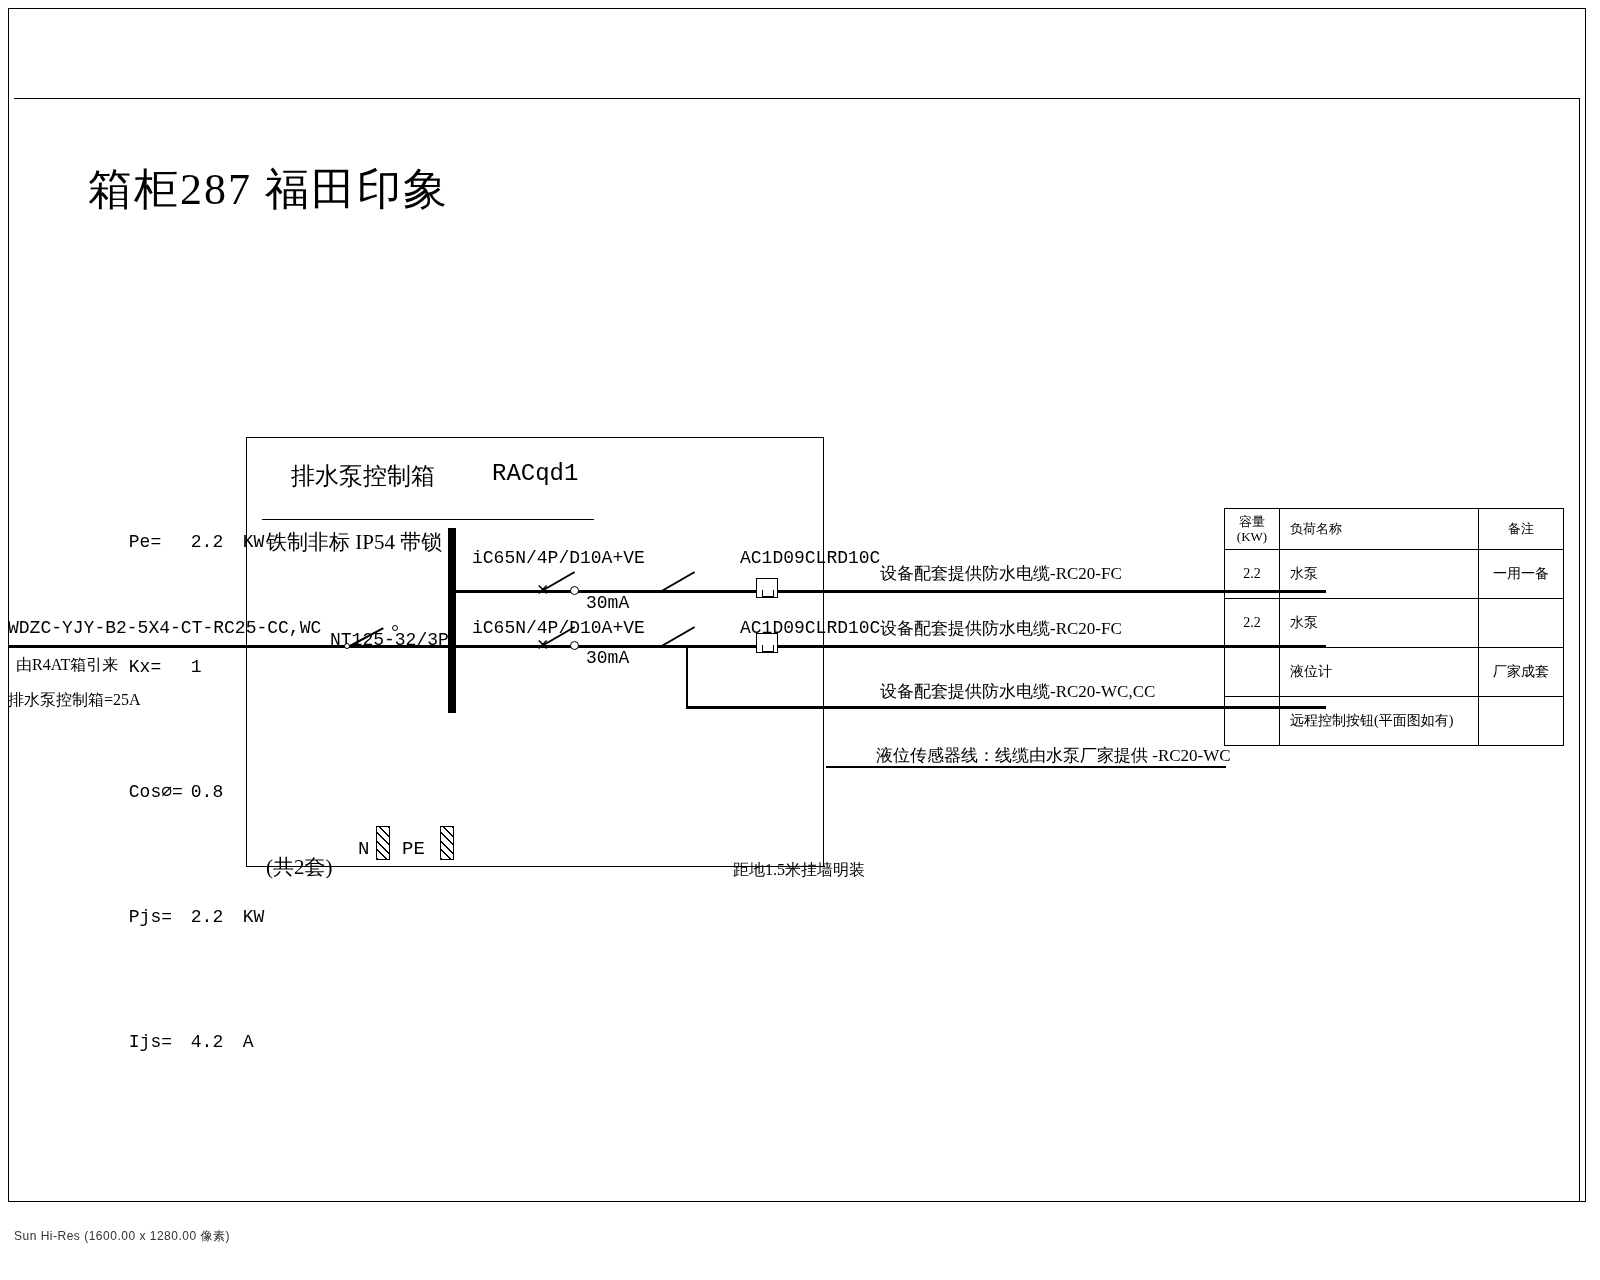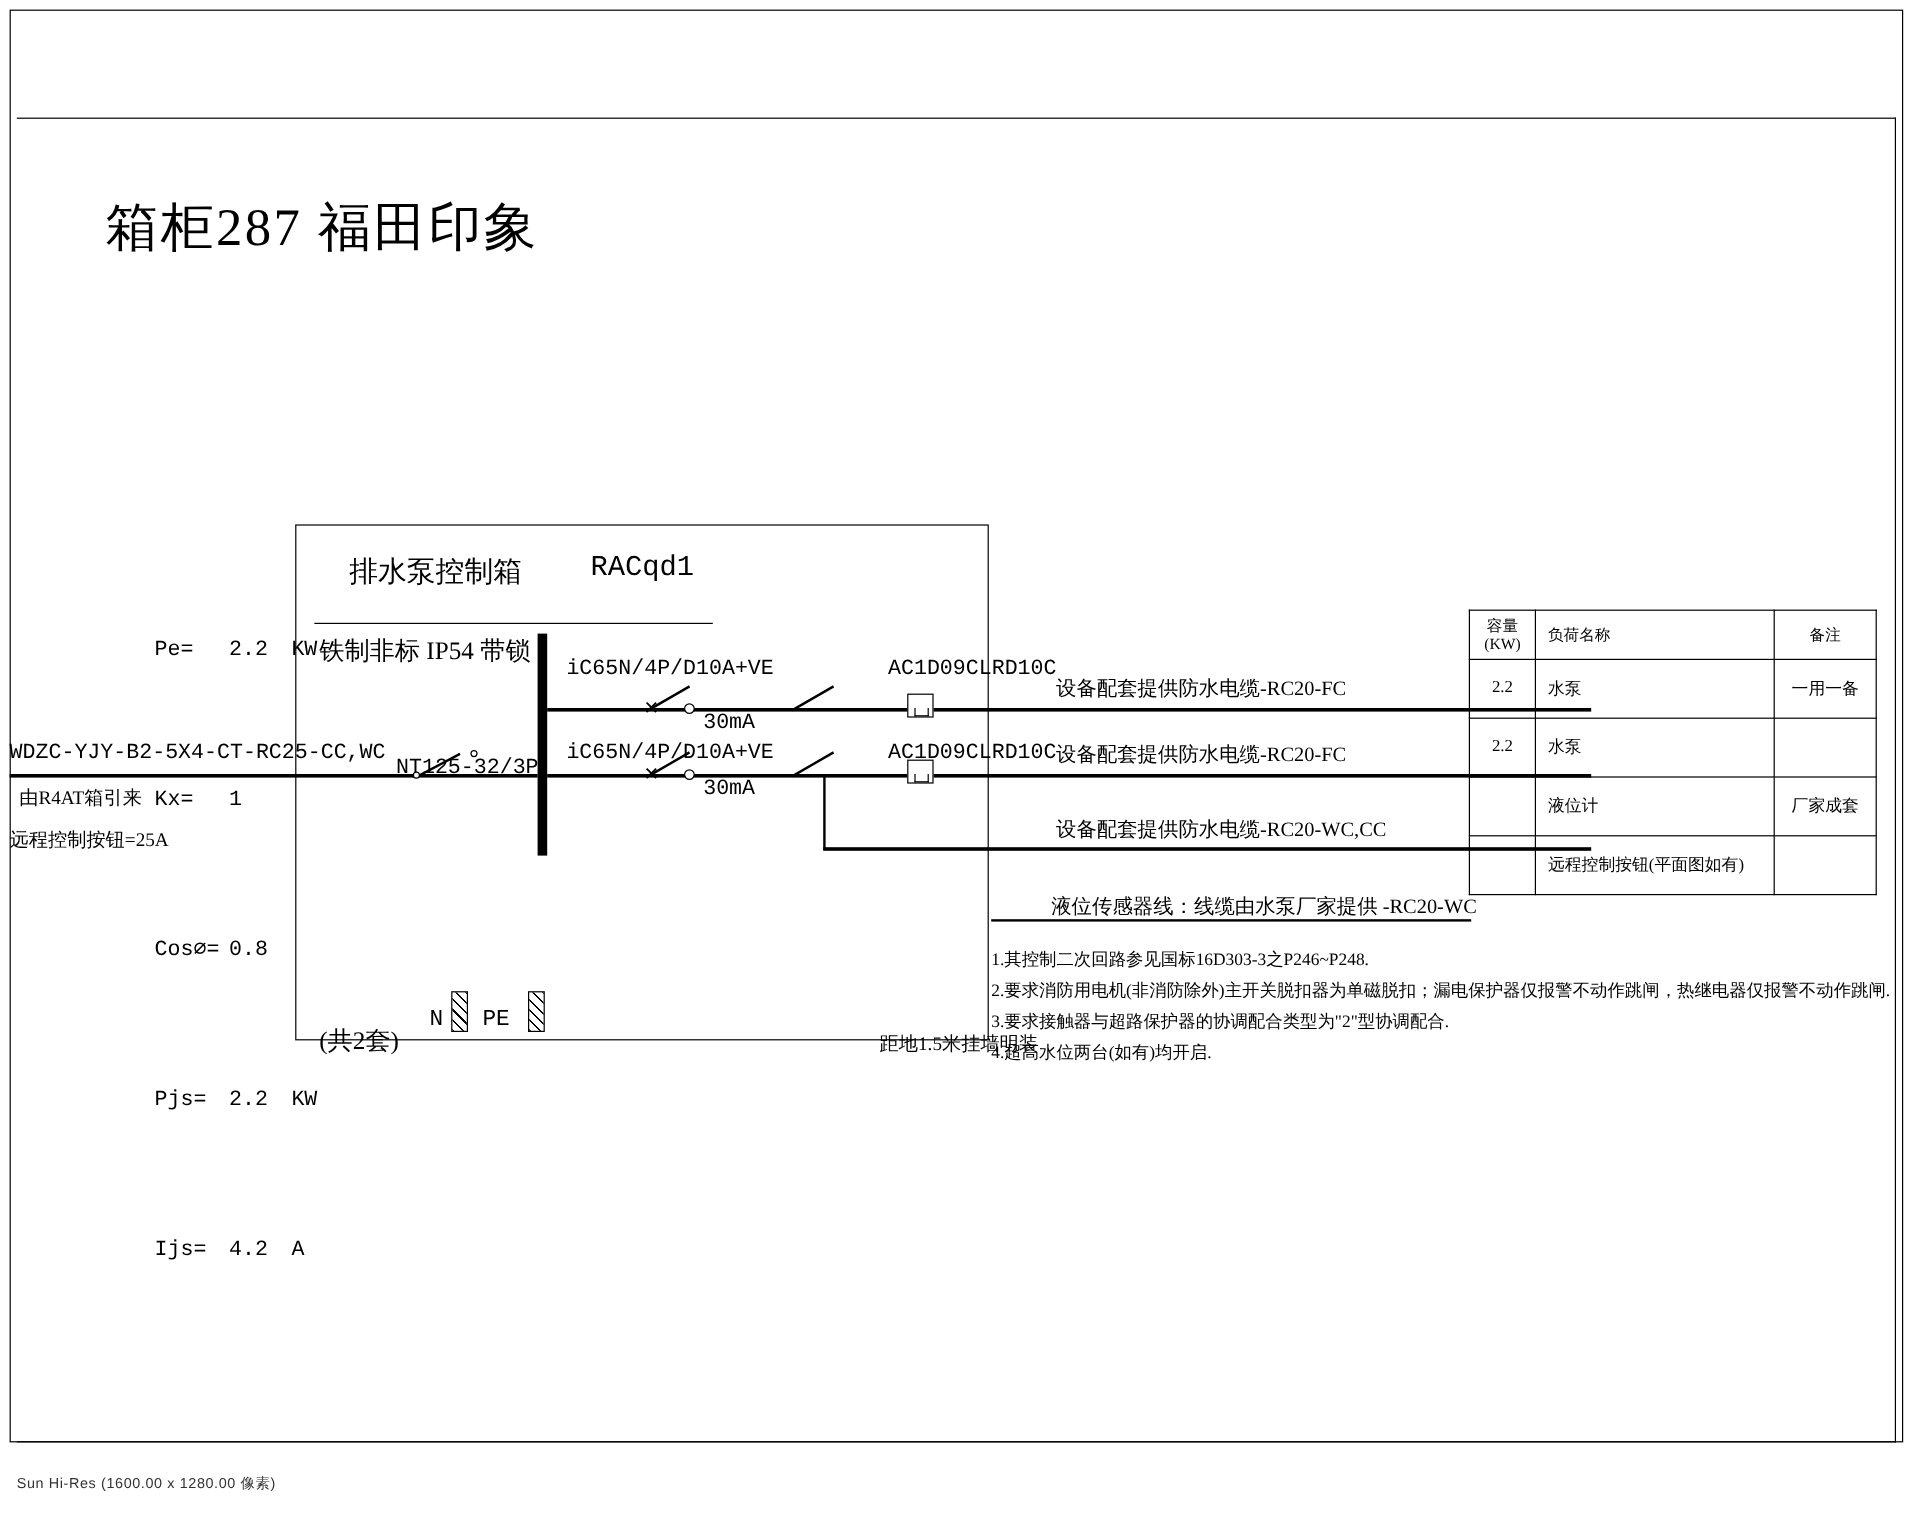--- a/index.html
+++ b/index.html
@@ -304,21 +304,21 @@
     <span class="param-row">
       <span class="lbl">Pjs=</span><span class="val">2.2</span><span class="unit">KW</span>
     </span>
     <span class="param-row">
       <span class="lbl">Ijs=</span><span class="val">4.2</span><span class="unit">A</span>
     </span>
   </div>
 
   <div class="feeder-label">WDZC-YJY-B2-5X4-CT-RC25-CC,WC</div>
   <div class="feeder-note1">由R4AT箱引来</div>
-  <div class="feeder-note2">远程控制按钮=25A</div>
+  <div class="feeder-note2">排水泵控制箱=25A</div>
   <div class="wire-in"></div>
   <div class="main-breaker-label">NT125-32/3P</div>
 
   <div class="sw-diag" style="left:348px; top:646px; transform: rotate(-28deg);"></div>
   <div class="sw-dot" style="left:344px; top:643px;"></div>
   <div class="sw-dot" style="left:392px; top:625px;"></div>
 
   <div class="cabinet"></div>
   <div class="cab-title">排水泵控制箱</div>
   <div class="cab-code">RACqd1</div>
@@ -357,26 +357,20 @@
   <div class="out-wire" style="left:826px; top:766px; width:400px; height:2px;"></div>
   <div class="cable-text" style="left:876px; top:744px;">液位传感器线：线缆由水泵厂家提供 -RC20-WC</div>
 
   <div class="npe-label" style="left:358px; top:838px;">N</div>
   <div class="hatch" style="left:376px; top:826px;"></div>
   <div class="npe-label" style="left:402px; top:838px;">PE</div>
   <div class="hatch" style="left:440px; top:826px;"></div>
 
   <div class="mount-note">距地1.5米挂墙明装</div>
 
-  <div class="notes">
-    <div>1.其控制二次回路参见国标16D303-3之P246~P248.</div>
-    <div>2.要求消防用电机(非消防除外)主开关脱扣器为单磁脱扣；漏电保护器仅报警不动作跳闸，热继电器仅报警不动作跳闸.</div>
-    <div>3.要求接触器与超路保护器的协调配合类型为"2"型协调配合.</div>
-    <div>4.超高水位两台(如有)均开启.</div>
-  </div>
 
   <table class="rtable">
     <thead>
       <tr>
         <td class="c1">
           <span class="hdr-cap">容量</span>
           <span class="hdr-cap u">(KW)</span>
         </td>
         <td class="c2">负荷名称</td>
         <td class="c3">备注</td>

